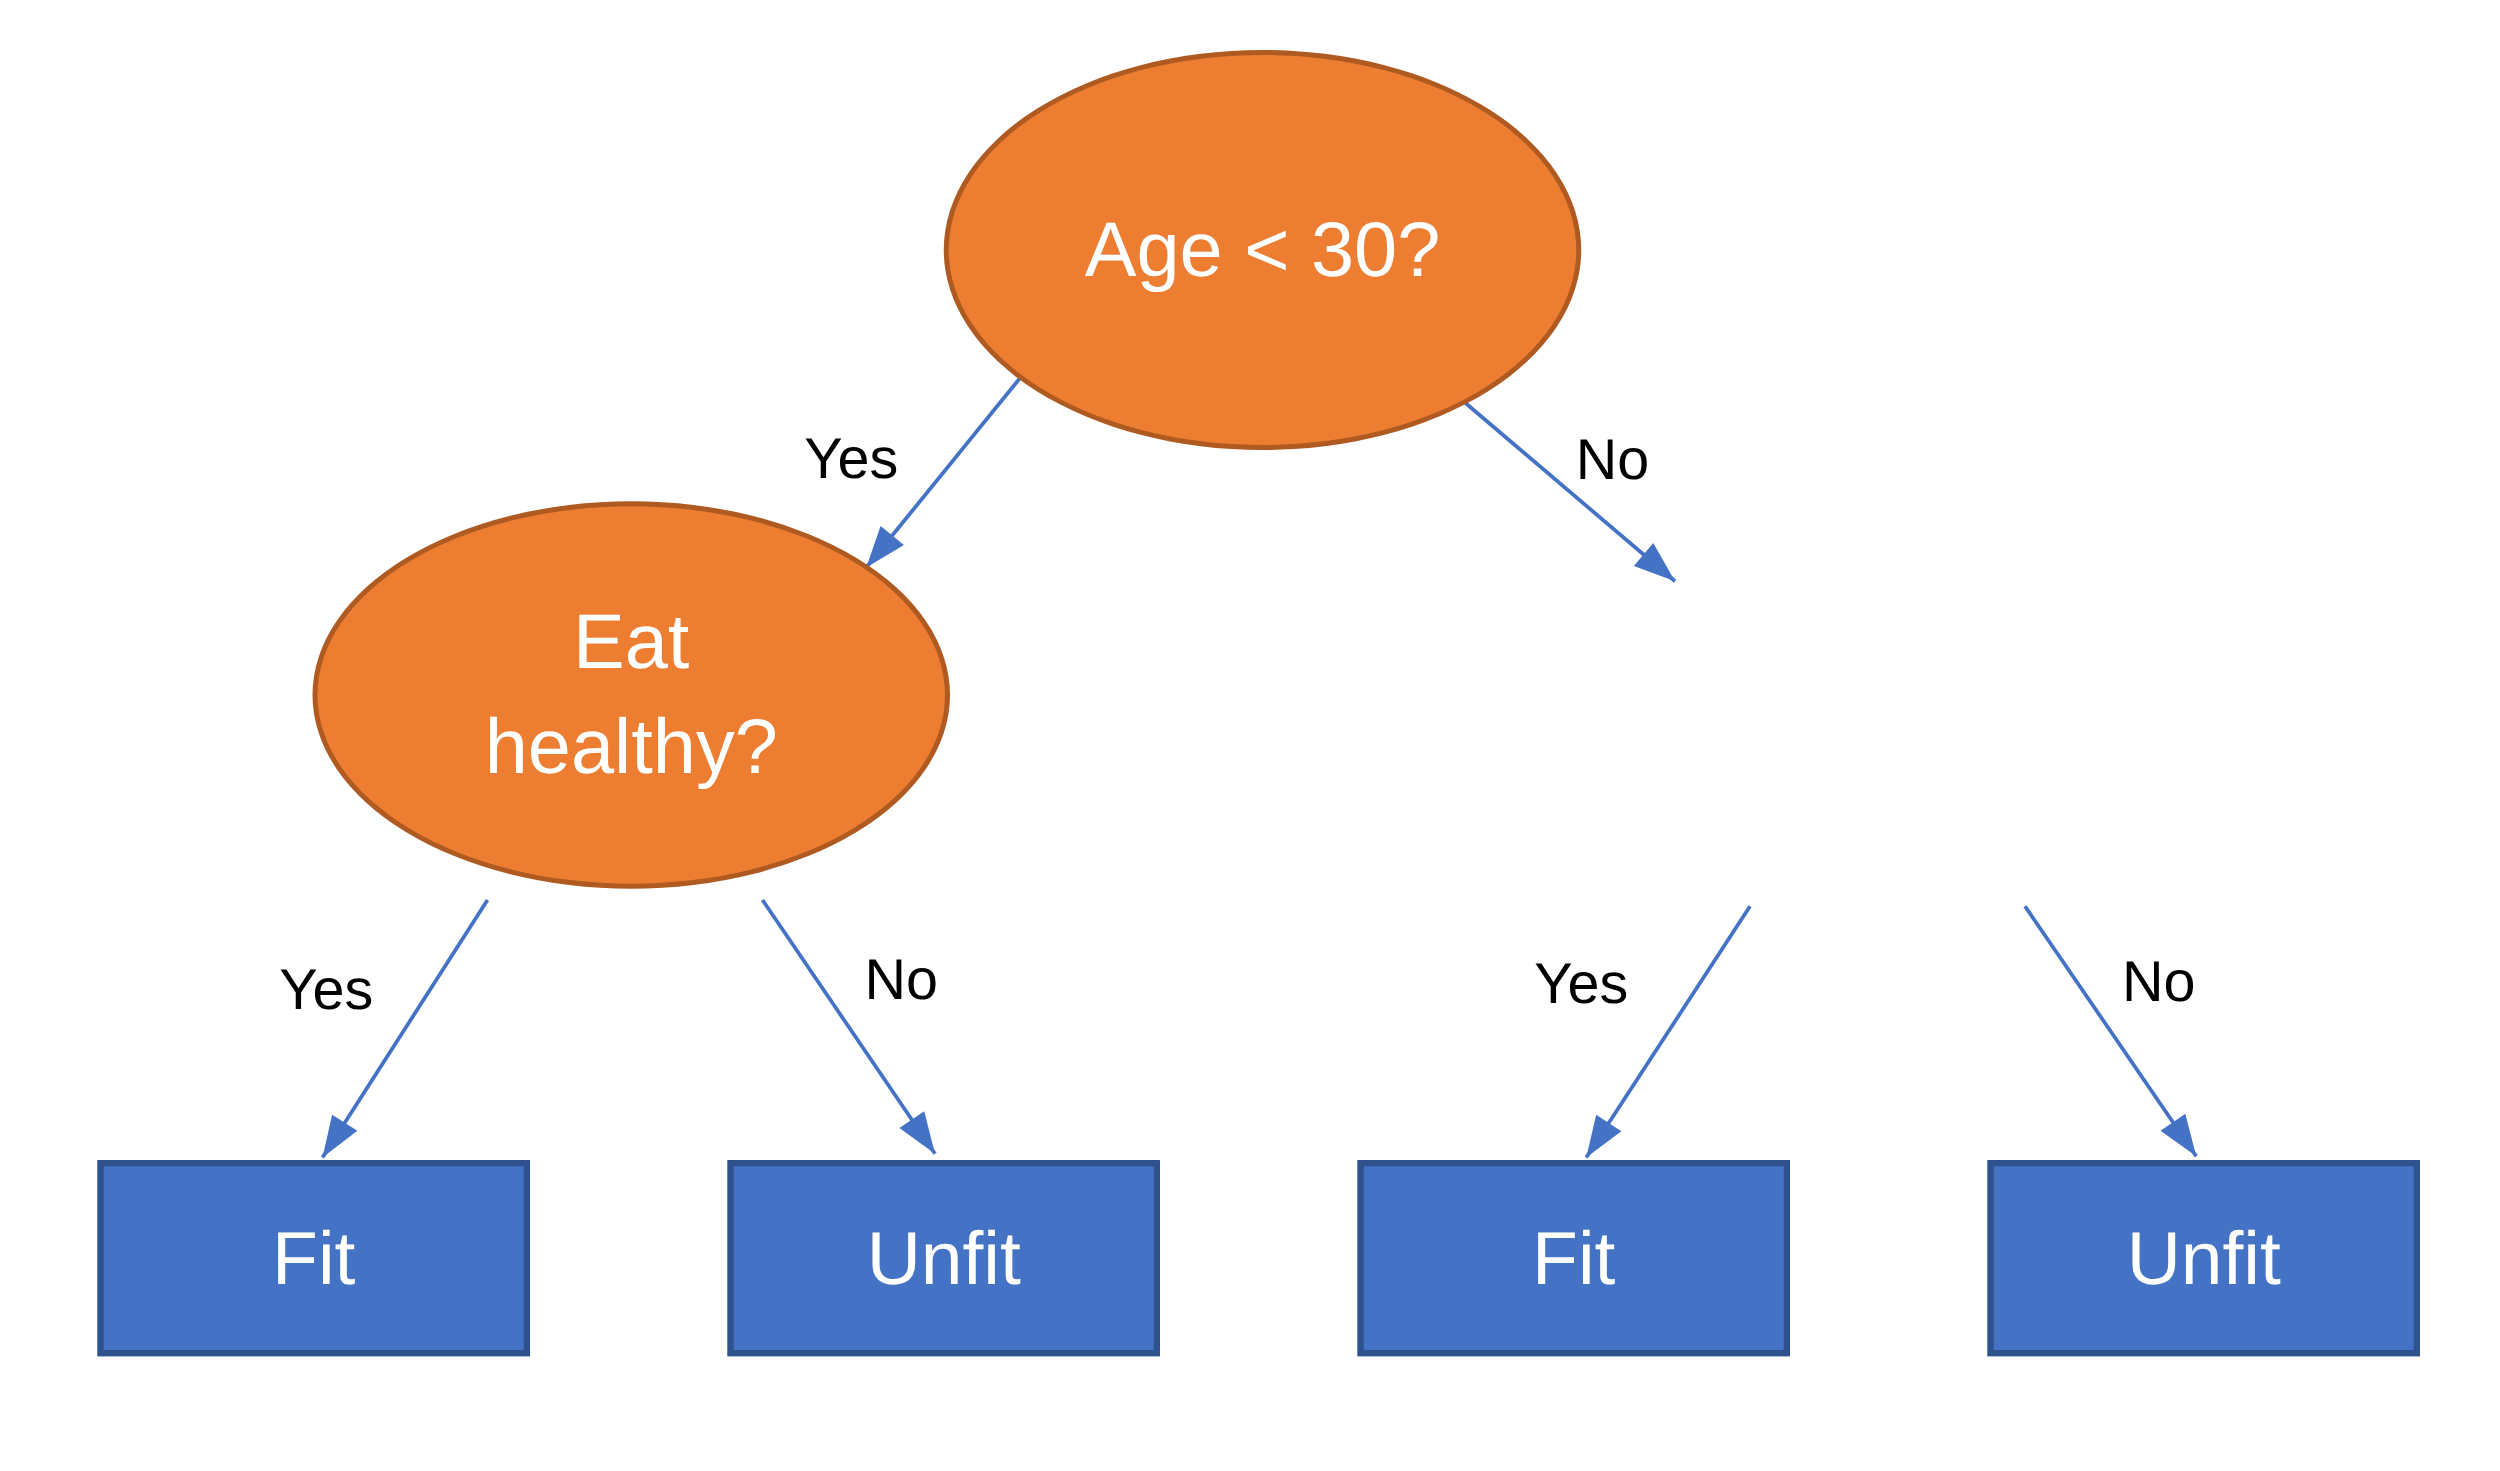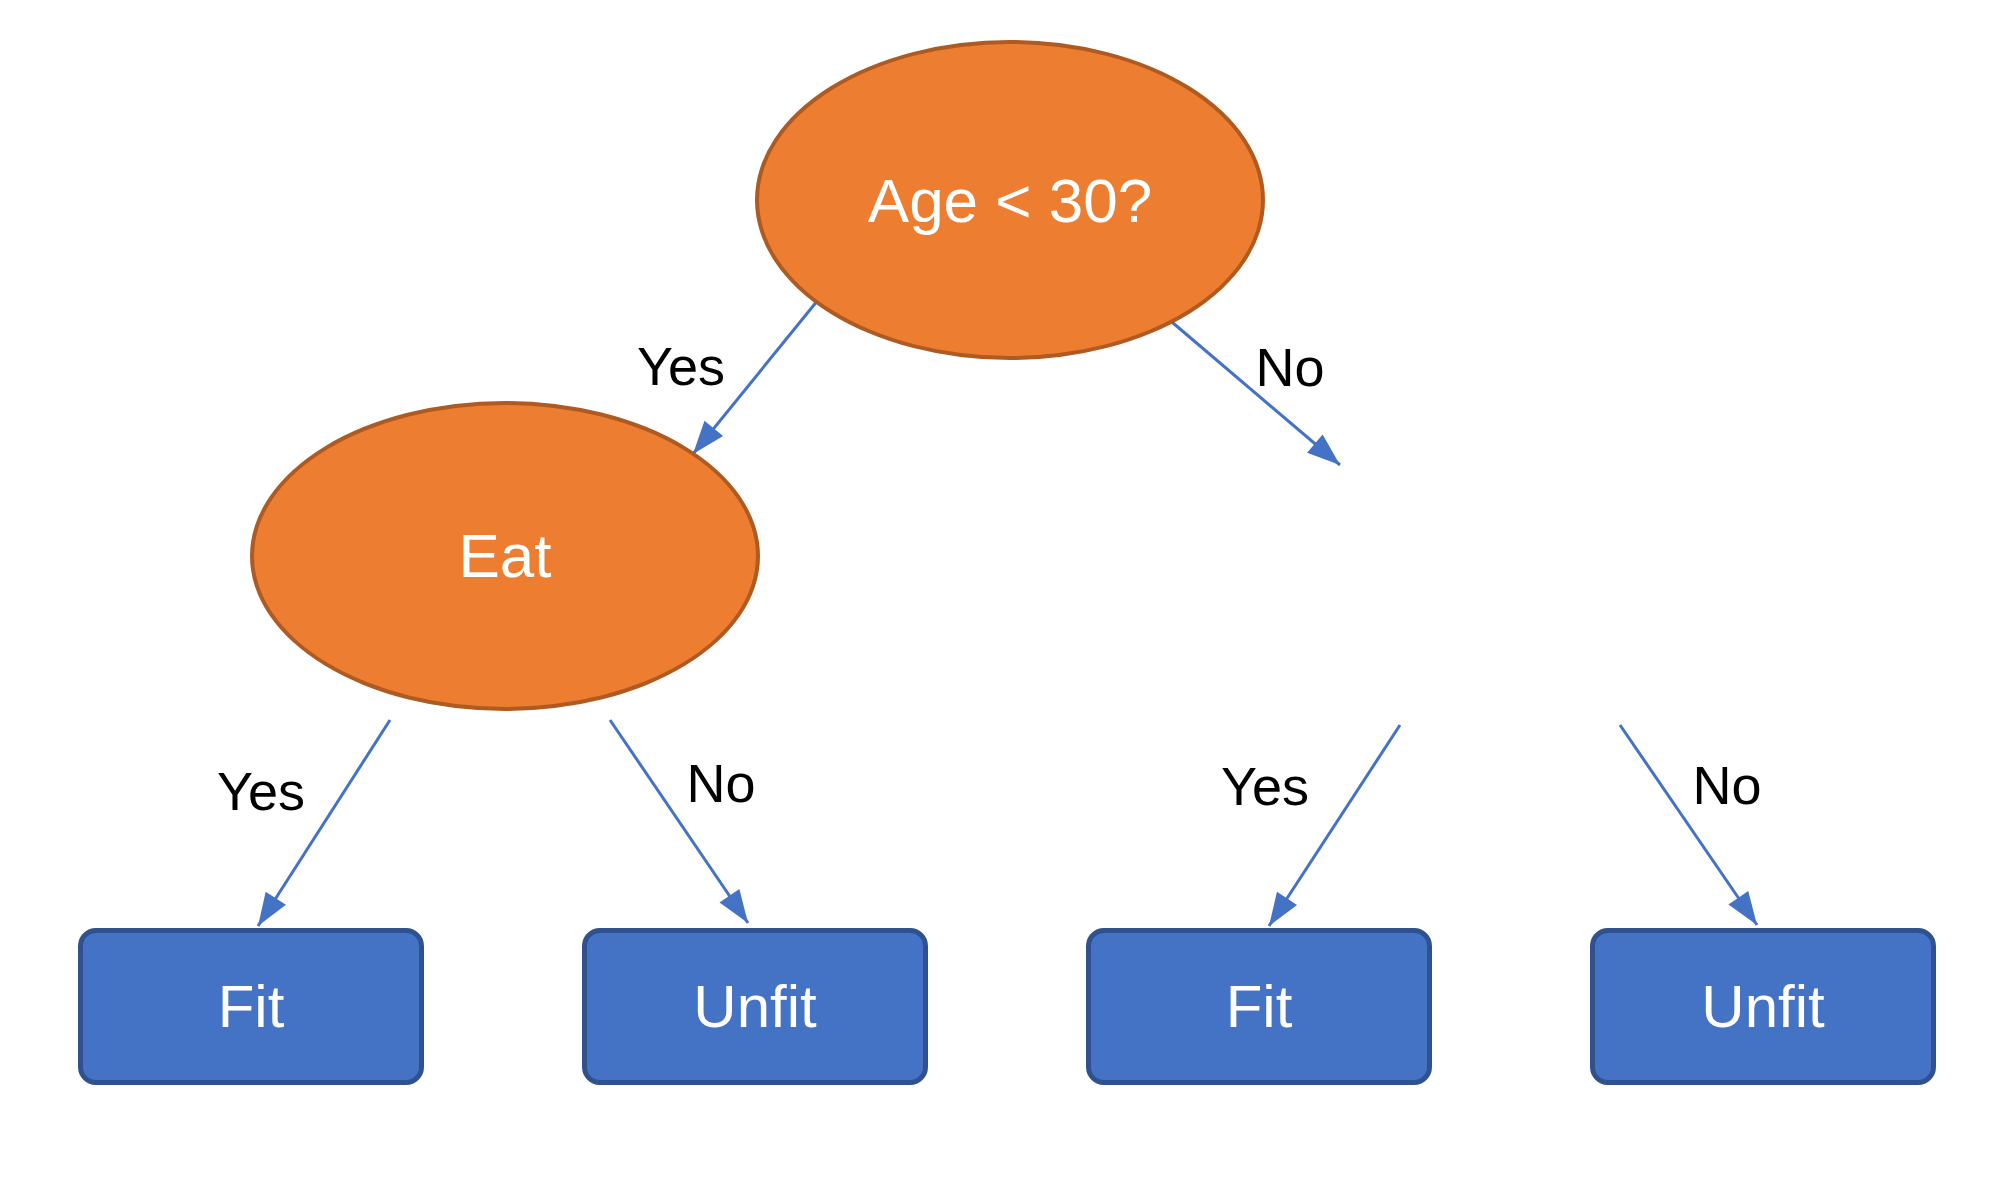--- a/index.html
+++ b/index.html
@@ -2,26 +2,26 @@
 <html style="--orange_fill: #ED7D31; --orange_border: #AE5A21; --blue_fill: #4472C4; --blue_border: #2F528F; --arrow: #4472C4; --label_text: #000000; --node_text: #FFFFFF;"><head>
 <meta charset="utf-8">
 <style>
   html,body{margin:0;padding:0;background:#ffffff;}
   body{font-family:"Liberation Sans", sans-serif;}
   .stage{position:relative;width:2000px;height:1117px;background:#ffffff;overflow:hidden;}
   .edges-layer{position:absolute;left:0;top:0;width:2000px;height:1177px;z-index:0;}
   .edge{stroke:var(--arrow);stroke-width:3;fill:none;}
   .arrowhead{fill:var(--arrow);}
   .node{position:absolute;display:flex;align-items:center;justify-content:center;
-        text-align:center;color:var(--node_text);box-sizing:border-box;z-index:1;border-radius:18px;}
+        text-align:center;color:var(--node_text);box-sizing:border-box;z-index:1;}
   .ellipse{background:var(--orange_fill);border:4px solid var(--orange_border);
            border-radius:50%;font-size:62px;}
   .ellipse .two-line{line-height:84px;}
   .leaf{background:var(--blue_fill);border:5px solid var(--blue_border);font-size:60px;}
-  .edge-label{position:absolute;transform:translate(-50%,-50%);font-size:54px;
+  .edge-label{position:absolute;transform:translate(-50%,-50%);font-size:46px;
               color:var(--label_text);z-index:2;white-space:nowrap;}
   
   .n-root {left:755px;  top:40px;  width:510px; height:320px;}
   .n-eat  {left:250px;  top:401px; width:510px; height:310px;}
   .n-ex   {left:1260px; top:430px; width:518px; height:310px;}
   .n-fit1 {left:78px;   top:928px; width:346px; height:157px;}
   .n-unfit1{left:582px; top:928px; width:346px; height:157px;}
   .n-fit2 {left:1086px; top:928px; width:346px; height:157px;}
   .n-unfit2{left:1590px;top:928px; width:346px; height:157px;}
   .l-root-yes{left:681px; top:366px;}
@@ -48,21 +48,21 @@
     <line class="edge" x1="610" y1="720" x2="748" y2="923" marker-end="url(#arrow)"></line>
     <line class="edge" x1="1400" y1="725" x2="1269" y2="926" marker-end="url(#arrow)"></line>
     <line class="edge" x1="1620" y1="725" x2="1757" y2="925" marker-end="url(#arrow)"></line>
   </svg>
 
   <div class="node ellipse n-root">
     <span>Age &lt; 30?</span>
   </div>
 
   <div class="node ellipse n-eat">
-    <span class="two-line"><span>Eat</span><br></span>
+    <span class="two-line"><span>Eat</span><br><span>healthy?</span></span>
   </div>
 
 
   <div class="node leaf n-fit1">
     <span>Fit</span>
   </div>
 
   <div class="node leaf n-unfit1">
     <span>Unfit</span>
   </div>

